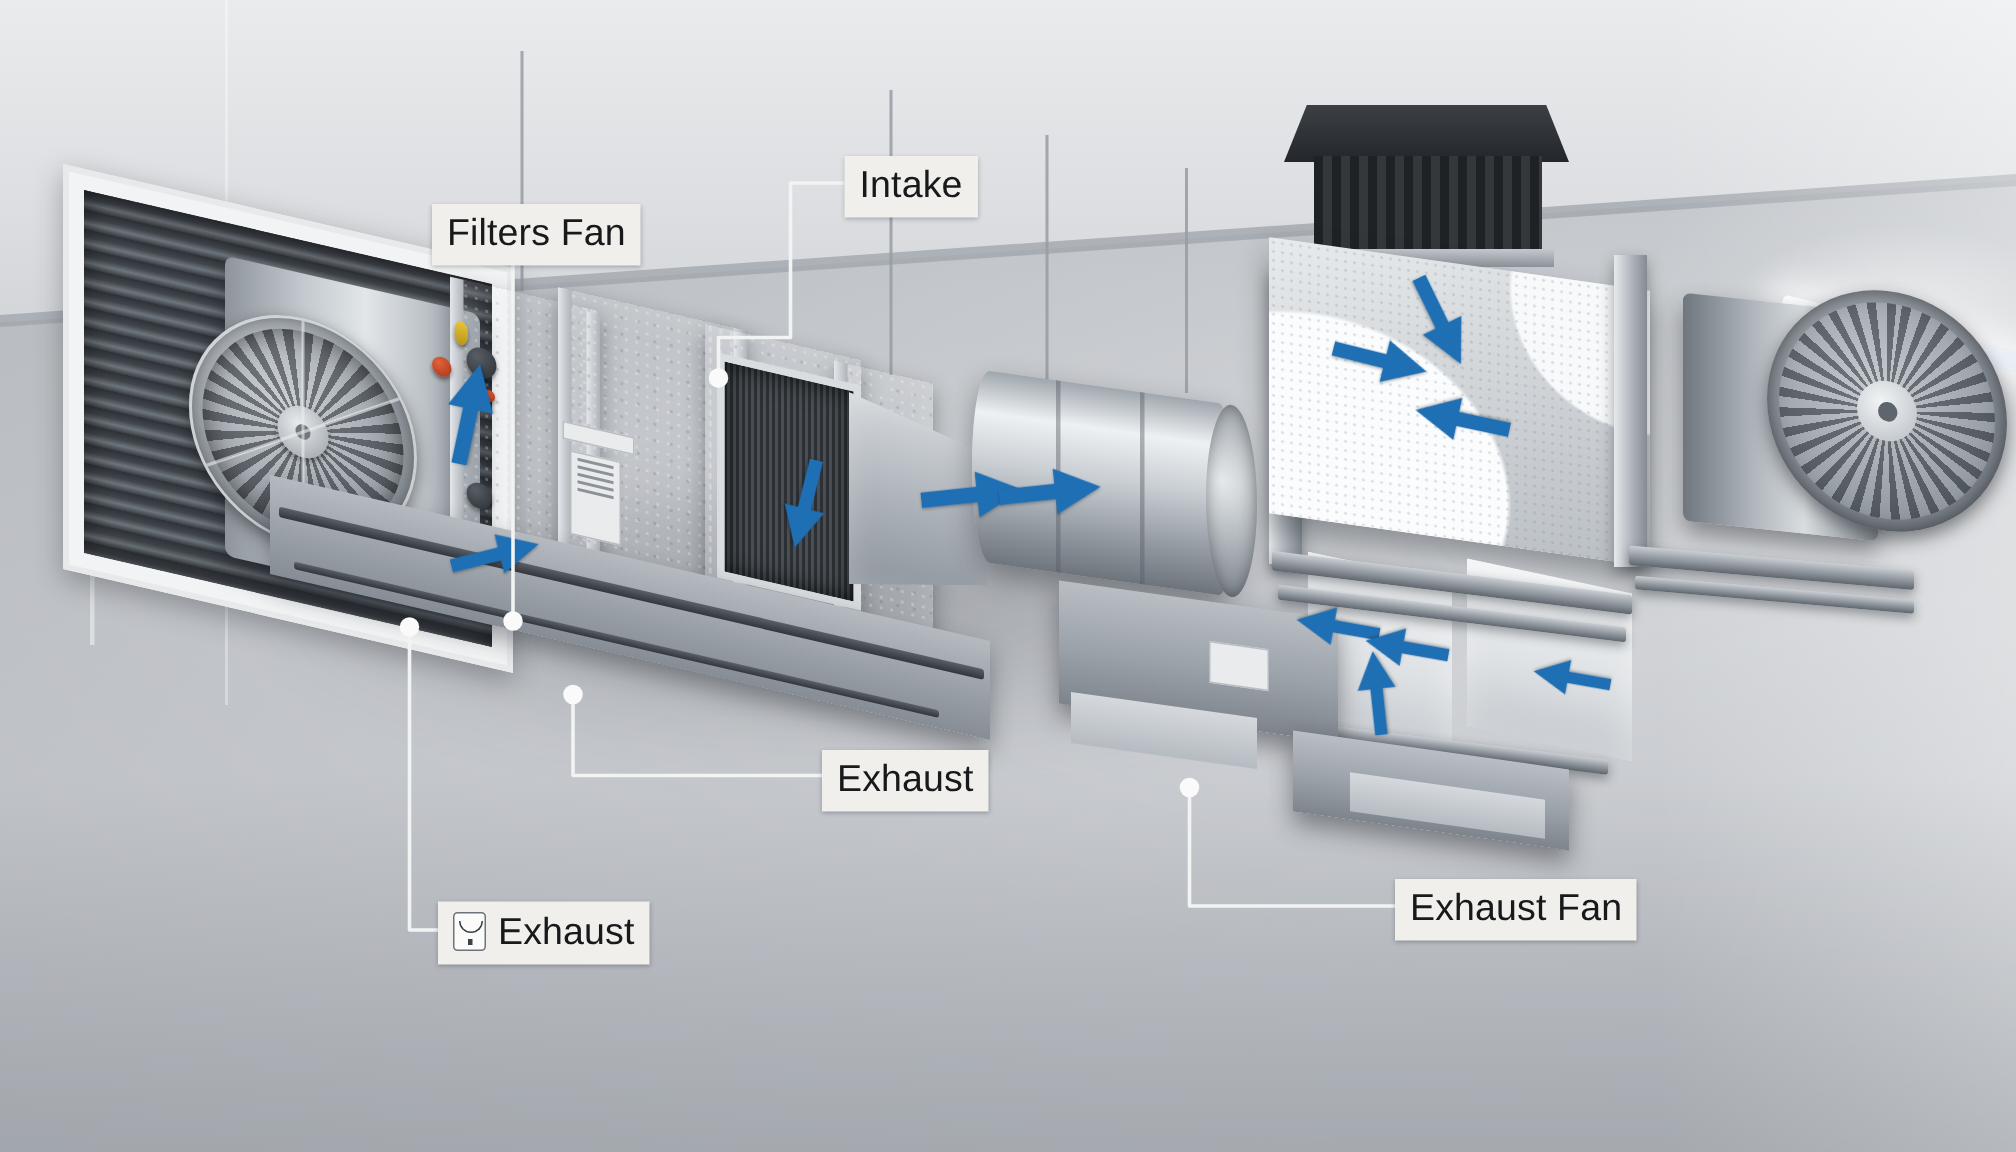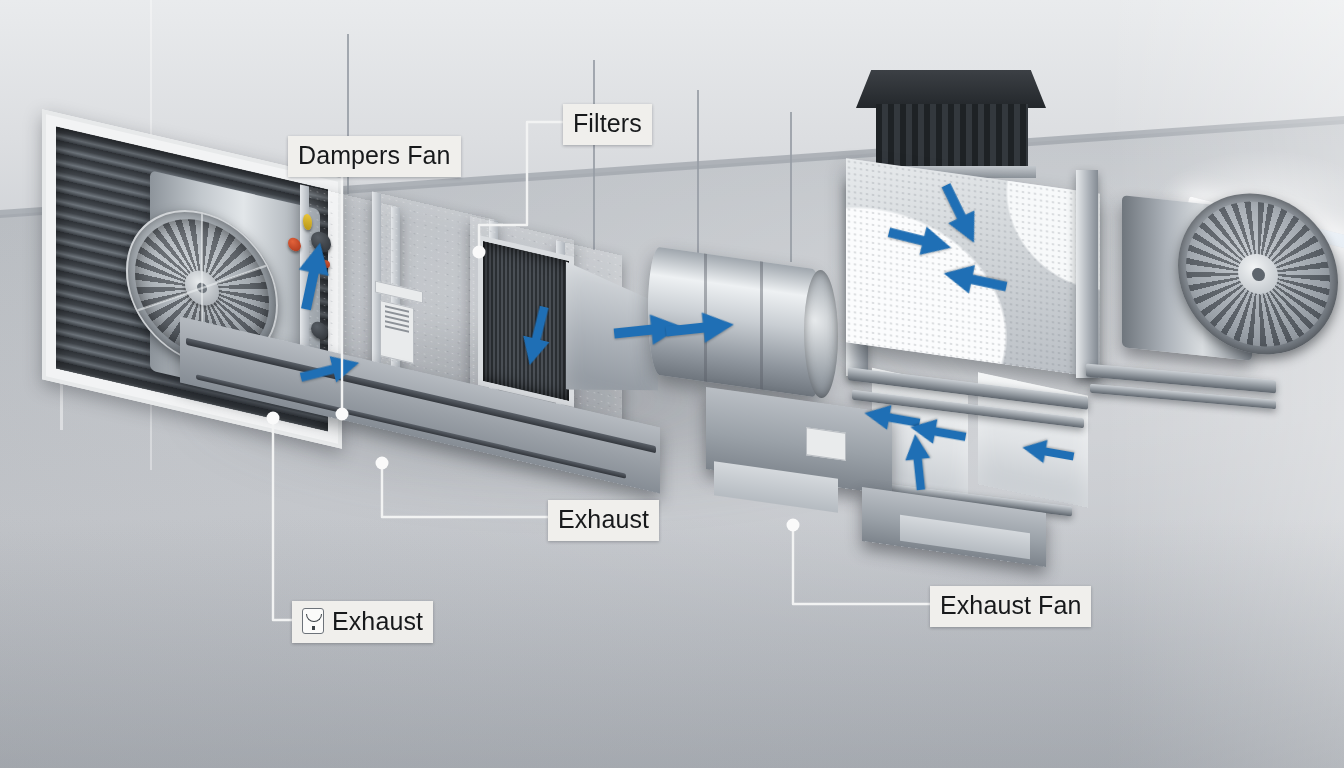--- a/index.html
+++ b/index.html
@@ -373,24 +373,24 @@
       <path d="M 382 463 L 382 517 L 548 517" fill="none" stroke="#f2f3f3" stroke-width="2.4" stroke-linecap="round" stroke-linejoin="round"></path>
       <circle cx="382" cy="463" r="6.5" fill="#fafafa"></circle>
       <path d="M 273 418 L 273 620 L 292 620" fill="none" stroke="#f2f3f3" stroke-width="2.4" stroke-linecap="round" stroke-linejoin="round"></path>
       <circle cx="273" cy="418" r="6.5" fill="#fafafa"></circle>
       <path d="M 793 525 L 793 604 L 930 604" fill="none" stroke="#f2f3f3" stroke-width="2.4" stroke-linecap="round" stroke-linejoin="round"></path>
       <circle cx="793" cy="525" r="6.5" fill="#fafafa"></circle>
     </svg>
 
   <div id="label-layer">
       <div class="label" style="left: 288px; top: 136px;">
-        <span>Dampers Fan</span>
+        <span>Filters Fan</span>
       </div>
       <div class="label" style="left: 563px; top: 104px;">
-        <span>Filters</span>
+        <span>Intake</span>
       </div>
       <div class="label" style="left: 548px; top: 500px;">
         <span>Exhaust</span>
       </div>
       <div class="label" style="left: 292px; top: 601px;">
         <span class="badge-icon"></span>
         <span>Exhaust</span>
       </div>
       <div class="label" style="left: 930px; top: 586px;">
         <span>Exhaust Fan</span>

